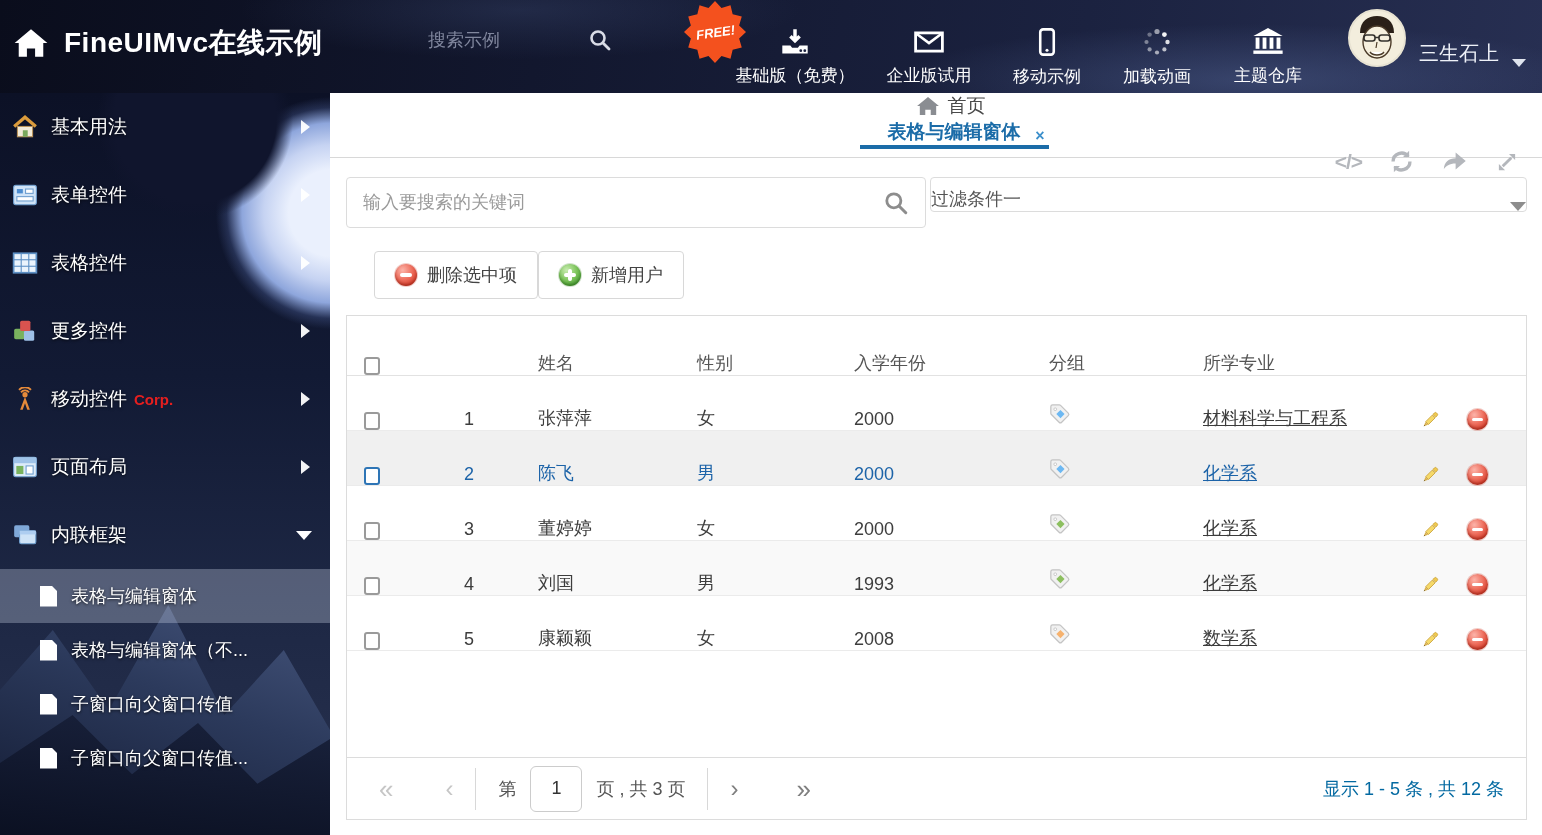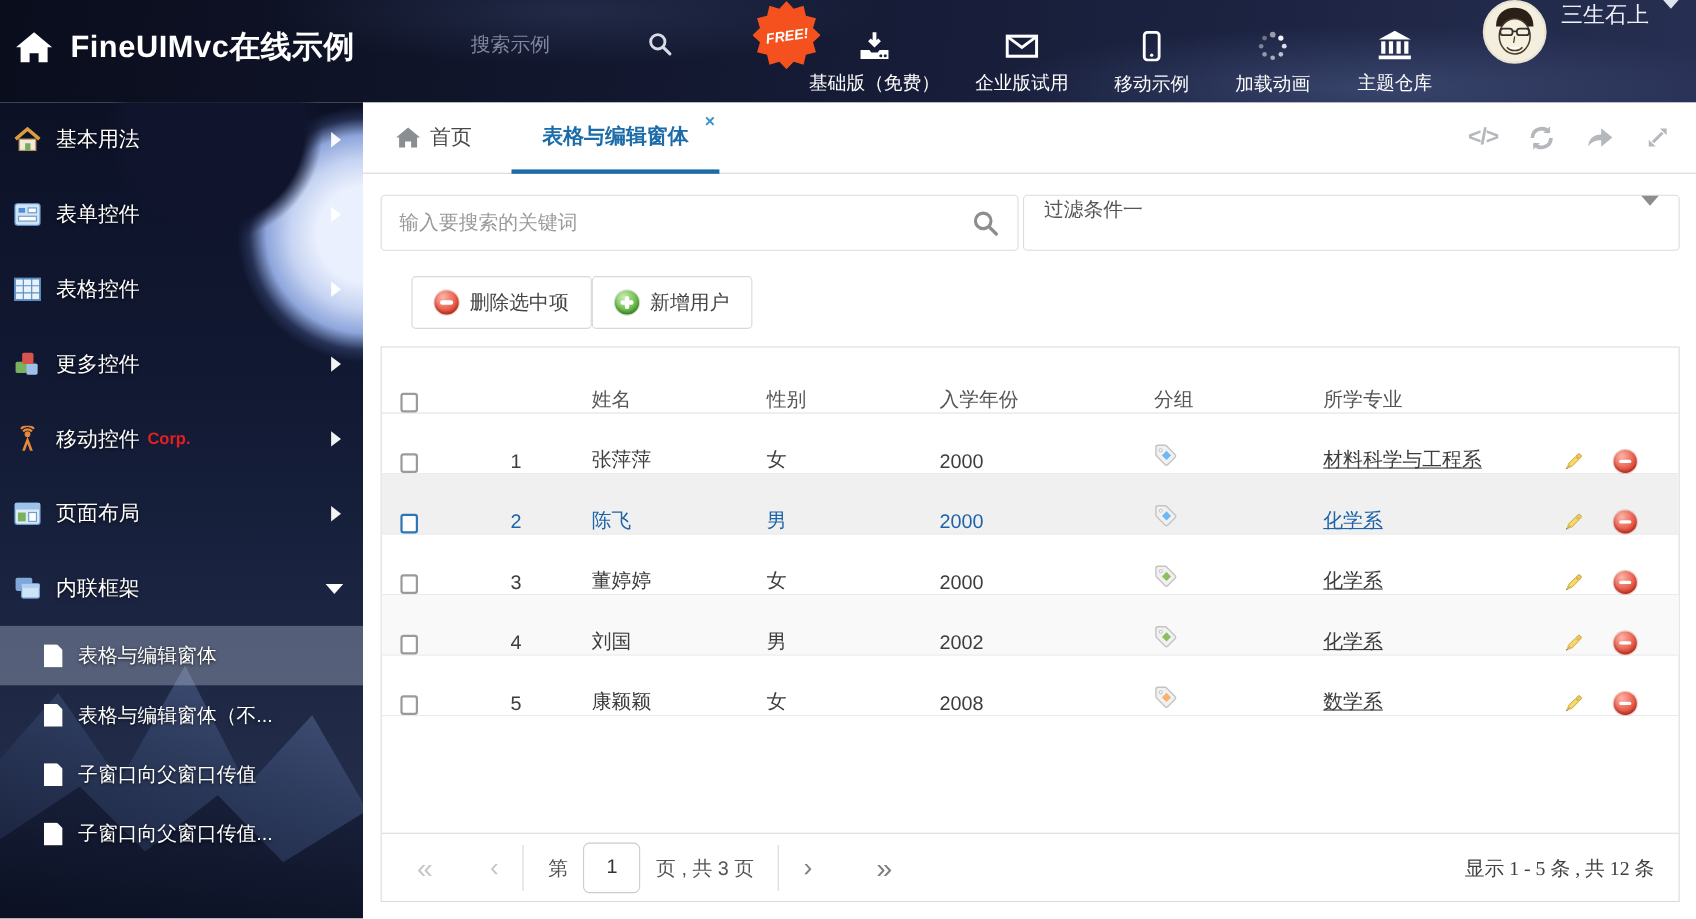--- a/index.html
+++ b/index.html
@@ -22,21 +22,21 @@
   .hsearch input::placeholder { color:#81879e; }
   .free-badge { position:absolute; left:684px; top:1px; width:62px; height:62px;
     display:flex; align-items:center; justify-content:center;
     clip-path:polygon(50% 0%,60.5% 11.1%,75% 6.8%,78.5% 21.5%,93.2% 25%,88.9% 39.5%,100% 50%,88.9% 60.5%,93.2% 75%,78.5% 78.5%,75% 93.2%,60.5% 88.9%,50% 100%,39.5% 88.9%,25% 93.2%,21.5% 78.5%,6.8% 75%,11.1% 60.5%,0% 50%,11.1% 39.5%,6.8% 25%,21.5% 21.5%,25% 6.8%,39.5% 11.1%);
     font-size:13px; font-weight:bold; font-style:italic; z-index:5; }
   .free-badge span { transform:rotate(-8deg); }
   .hnav { position:absolute; left:725px; top:0; height:115px; display:flex; gap:4px; }
   .hnav-item { display:flex; flex-direction:column; align-items:center; justify-content:center;
     gap:9px; cursor:pointer; }
   .hnav-item .lbl { font-size:17px; color:#fff; white-space:nowrap; }
-  .huser { position:absolute; right:16px; top:0; height:67px; display:flex; align-items:flex-start; gap:13px; cursor:pointer; }
+  .huser { position:absolute; right:16px; top:0; height:67px; display:flex; align-items:flex-end; gap:13px; cursor:pointer; }
   .avatar { width:58px; height:58px; border-radius:50%; background:#f1ecdd; overflow:hidden;
     border:2px solid #e8e3d2; }
   .huser .uname { font-size:20px; color:#eef1f8; }
   .caret-down { width:0; height:0; border-left:7px solid transparent; border-right:7px solid transparent;
     border-top:8px solid #dfe4ee; }
 
   
   .sidebar { position:absolute; top:93px; left:0; width:330px; height:742px; overflow:hidden;
     background:
       radial-gradient(circle 140px at 195px 28px, #10152d 0 58%, rgba(16,21,45,0) 70%),
@@ -60,40 +60,40 @@
   .ssub-item { height:54px; display:flex; align-items:center; padding-left:40px; cursor:pointer; }
   .ssub-item.selected { background:rgba(205,215,232,.32); }
   .ssub-item .slabel { color:#fff; font-size:18px; margin-left:14px; white-space:nowrap;
     text-shadow:0 1px 3px rgba(0,0,0,.8); }
   .ficon { width:17px; height:21px; background:#fff;
     clip-path:polygon(0 0,68% 0,100% 26%,100% 100%,0 100%); }
 
   
   .main { position:absolute; top:93px; left:330px; width:1212px; height:742px; background:#fff; }
   .tabbar { position:relative; height:65px; border-bottom:1px solid #d8d8d8;
-    display:flex; align-items:center; }
+    display:flex; align-items:center;flex-direction:column; }
   .tab-home { margin-left:30px; display:flex; align-items:center; gap:9px;
     color:#4a4a4a; font-size:19px; cursor:pointer; }
   .tab-active { position:relative; height:100%; margin-left:36px; margin-bottom:-1px;
     display:flex; align-items:center; padding:0 28px; cursor:pointer;
     font-size:19px; font-weight:bold; border-bottom:4px solid #1b6ca8; }
   .tab-active .tlabel { color:#1b6ca8; }
   .tab-close { position:absolute; top:9px; right:4px; color:#3b8fcb; font-weight:bold;
     font-size:16px; line-height:1; cursor:pointer; }
   .tab-tools { margin-left:auto; margin-right:22px; display:flex; align-items:center; gap:26px; }
   .ttool { cursor:pointer; display:flex; align-items:center; }
   .code-glyph { color:#b4b7bc; font-weight:bold; font-size:21px; letter-spacing:-1px; }
 
   .filter-row { position:absolute; top:84px; left:16px; right:15px; height:51px; display:flex; gap:4px; }
   .search-box { flex:0 0 580px; height:51px; border:1px solid #dcdcdc; border-radius:4px;
     display:flex; align-items:center; padding:0 16px; background:#fff; }
   .search-box input { flex:1; border:none; outline:none; font-size:18px; color:#333; font-family:inherit; }
   .search-box input::placeholder { color:#9a9a9a; }
-  .select-box { flex:1; height:51px; border:1px solid #dcdcdc; border-radius:4px;
-    display:flex; align-items:flex-start; padding:0 18px; cursor:pointer; background:#fff; }
+  .select-box { flex:1; height:35px; border:1px solid #dcdcdc; border-radius:4px;
+    display:flex; align-items:flex-end; padding:0 0; cursor:pointer; background:#fff; }
   .select-box .sval { font-size:18px; color:#555; }
   .select-caret { margin-left:auto; width:0; height:0; border-left:8px solid transparent;
     border-right:8px solid transparent; border-top:9px solid #8d8d8d; }
 
   .toolbar { position:absolute; top:158px; left:16px; right:15px; height:48px;
     display:flex; justify-content:flex-start; align-items:center;margin-left:28px; }
   .btn { height:48px; border:1px solid #d8d8d8; border-radius:4px; background:#fff;
     display:flex; align-items:center; padding:0 20px; gap:10px; font-size:18px; color:#444;
     cursor:pointer; }
   .dot { width:22px; height:22px; border-radius:50%; position:relative; flex:0 0 auto; }
@@ -135,21 +135,21 @@
 
   .pager { height:62px; border-top:1px solid #dcdcdc; display:flex; align-items:center;
     font-size:18px; color:#555; }
   .pg-first { margin-left:32px; font-size:26px; color:#c6c6c6; cursor:pointer; line-height:1; }
   .pg-prev { margin-left:52px; font-size:24px; color:#c6c6c6; cursor:pointer; line-height:1; }
   .pg-div { width:1px; height:42px; background:#d8d8d8; margin:0 22px; }
   .pg-box { width:52px; height:46px; border:1px solid #ccc; border-radius:6px; text-align:center;
     font-size:18px; color:#333; margin:0 14px; outline:none; font-family:inherit; }
   .pg-next { font-size:24px; color:#7f7f7f; cursor:pointer; line-height:1; }
   .pg-last { margin-left:58px; font-size:26px; color:#7f7f7f; cursor:pointer; line-height:1; }
-  .pg-summary { margin-left:auto; margin-right:22px; color:#404040;font-family:Liberation Serif, serif; }
+  .pg-summary { margin-left:auto; margin-right:22px; color:#0369a1; }
 </style>
 </head>
 <body>
 
 <div class="root">
 
   <header class="header">
     <div class="brand">
       <svg width="34" height="30" viewBox="0 0 24 22">
           <path d="M12 1L0 11h3v10h6v-6h6v6h6V11h3z" fill="#fff"></path>
@@ -487,21 +487,21 @@
         </div>
       </div>
 
       <div class="grow gr stripe">
         <div class="c-cb">
             <span class="cb"></span>
           </div>
         <div class="c-num">4</div>
         <div class="c-name">刘国</div>
         <div class="c-gender">男</div>
-        <div class="c-year">2002</div>
+        <div class="c-year">1993</div>
         <div class="c-group">
           <svg width="22" height="22" viewBox="0 0 24 24">
               <path d="M12.6 2.6L21 11a2 2 0 0 1 0 2.8L13.8 21a2 2 0 0 1-2.8 0L2.6 12.6A2 2 0 0 1 2 11.2V4a2 2 0 0 1 2-2h7.2c.5 0 1 .2 1.4.6z" fill="#f1f1f1" stroke="#c4c4c4" stroke-width="1.4"></path>
               <circle cx="6.8" cy="6.8" r="1.5" fill="#fff" stroke="#c4c4c4"></circle>
               <path d="M12.5 7.5L17 12l-4.5 4.5L8 12z" style="fill: rgb(140, 191, 95);"></path>
             </svg>
         </div>
         <div class="c-major"><span class="major-link">化学系</span></div>
         <div class="c-actions">
           <span class="act">

